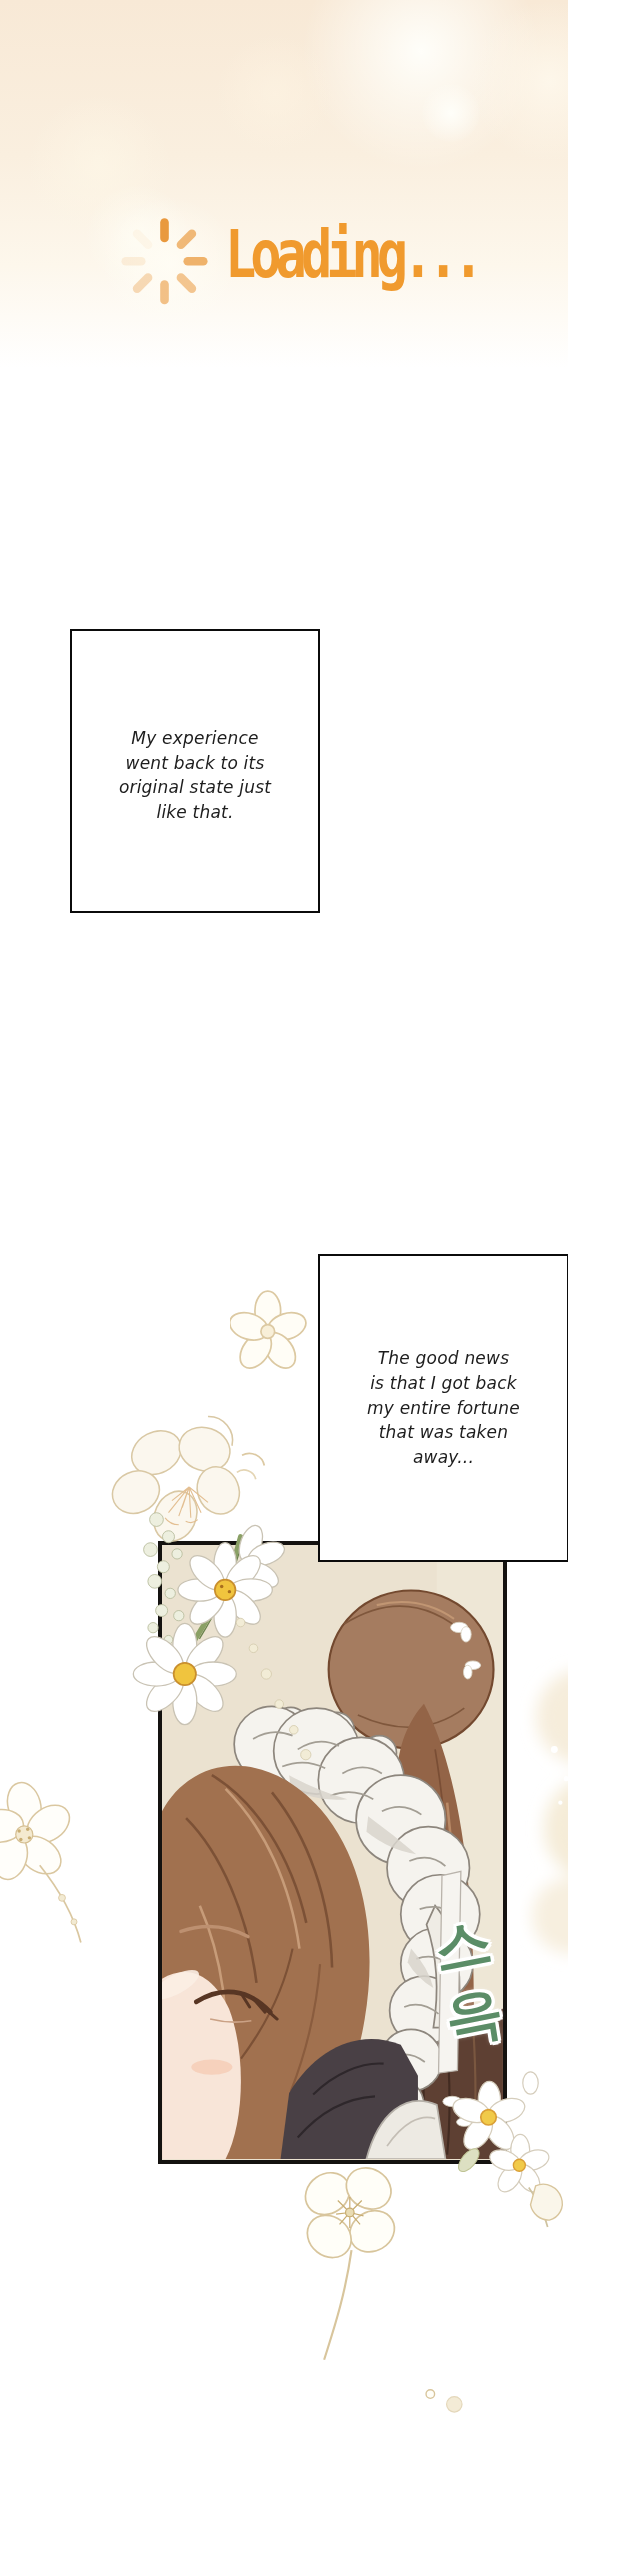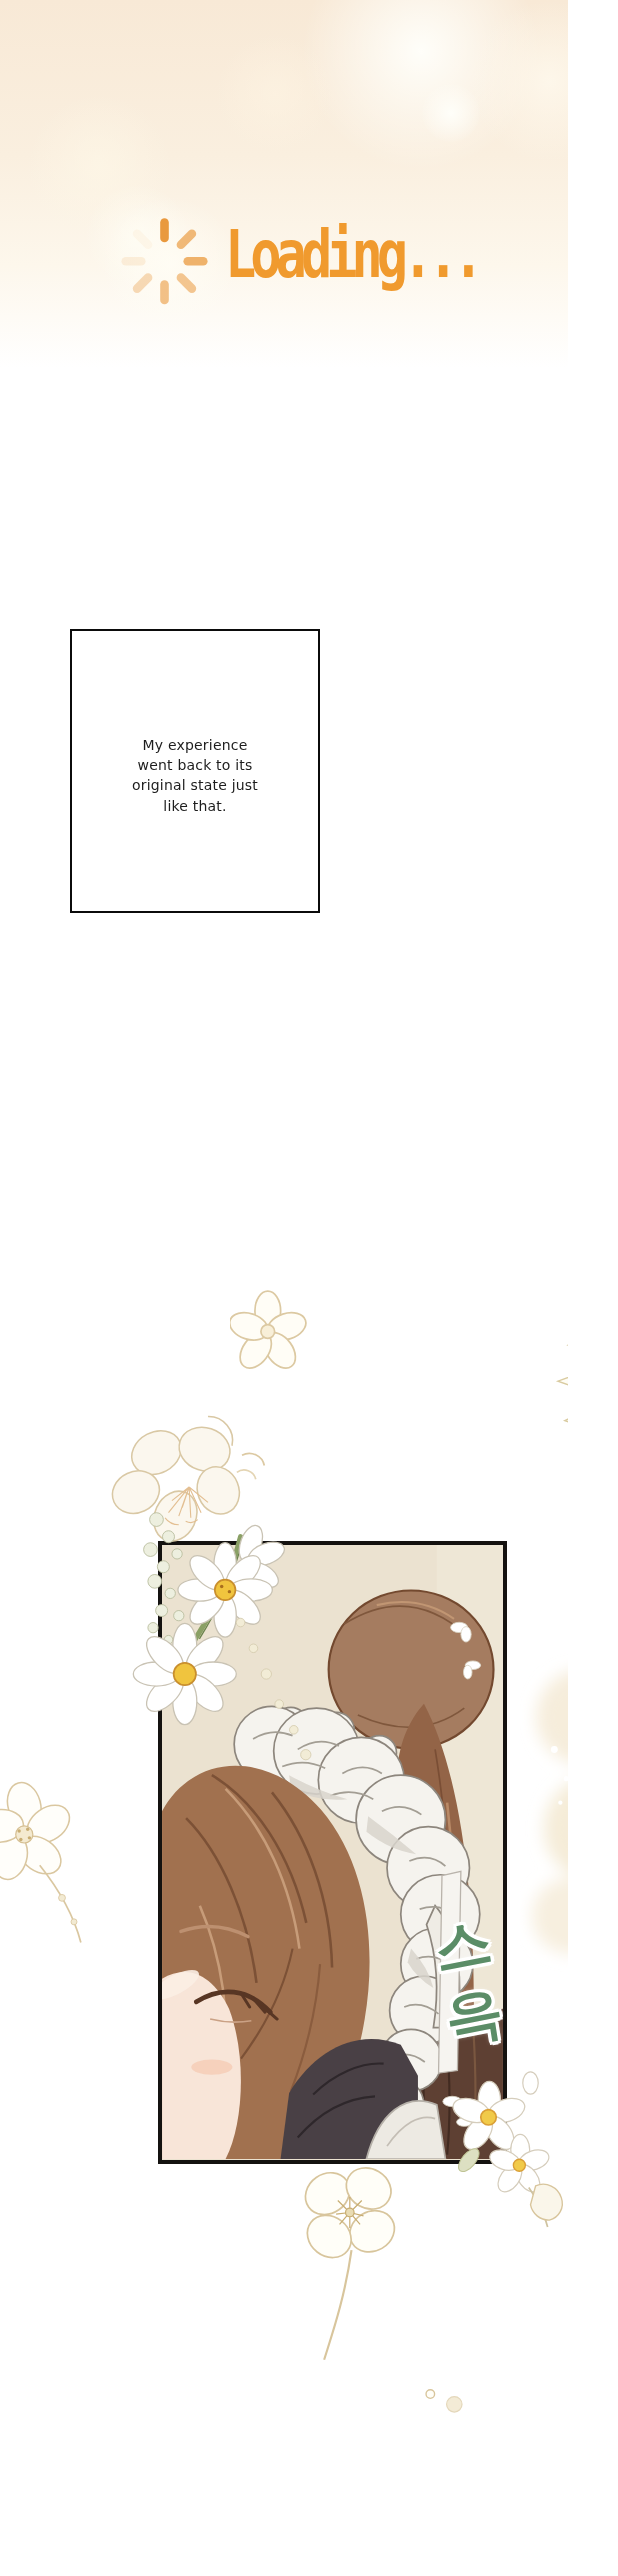--- a/index.html
+++ b/index.html
@@ -26,22 +26,22 @@
        background:radial-gradient(circle,rgba(255,253,245,.9) 0%,rgba(255,253,245,0) 70%);}
   .spinner{position:absolute;left:118px;top:213px;}
   .loading-label{position:absolute;left:225px;top:216px;color:#f09a2e;
     font-family:"DejaVu Sans Mono",monospace;font-weight:bold;font-size:52px;
     letter-spacing:-6px;white-space:nowrap;transform:scaleY(1.27);transform-origin:0 0;}
   
   .cbox{position:absolute;background:#ffffff;border:2.6px solid #0b0b0b;
         display:flex;align-items:center;justify-content:center;z-index:3;}
   .cbox1{left:70px;top:629px;width:246px;height:280px;}
   .cbox2{left:318px;top:1254px;width:247px;height:304px;}
-  .ctext{white-space:pre-line;text-align:center;font-size:14px;line-height:1.45;
-         color:#1d1d1d;letter-spacing:0.2px;}
+  .ctext{white-space:pre-line;text-align:center;font-size:17px;line-height:1.45;
+         color:#1d1d1d;letter-spacing:0.2px;font-style:italic;}
   
   .panel{position:absolute;left:158px;top:1541px;width:349px;height:623px;
          border:4.3px solid #141210;box-sizing:border-box;background:#ebe2d0;z-index:1;overflow:hidden;}
   .panel svg{display:block;}
   
   .sfx{position:absolute;left:426px;top:1886px;z-index:2;
        writing-mode:vertical-rl;text-orientation:upright;
        font-size:57px;font-weight:bold;letter-spacing:8.6px;color:#5b8d67;
        font-family:"DejaVu Sans",sans-serif;
        transform:rotate(-9deg) skewY(-2deg);
@@ -96,20 +96,27 @@
   </svg>
   <div class="loading-label">Loading...</div>
 
   <div class="cbox cbox1">
     <div class="ctext" style="padding-top:8.6px">My experience
 went back to its
 original state just
 like that.</div>
   </div>
 
+  <div class="cbox cbox2">
+    <div class="ctext">The good news
+is that I got back
+my entire fortune
+that was taken
+away...</div>
+  </div>
 
   <svg class="decor z0" style="left:230px;top:1273px" width="79" height="215" viewBox="0 0 92 250">
     <g fill="#fffdf6" stroke="#dcc9a2" stroke-width="2">
       <ellipse cx="44" cy="44" rx="15" ry="23"></ellipse>
       <ellipse cx="66" cy="62" rx="15" ry="23" transform="rotate(72 66 62)"></ellipse>
       <ellipse cx="58" cy="90" rx="15" ry="23" transform="rotate(144 58 90)"></ellipse>
       <ellipse cx="30" cy="90" rx="15" ry="23" transform="rotate(216 30 90)"></ellipse>
       <ellipse cx="22" cy="62" rx="15" ry="23" transform="rotate(288 22 62)"></ellipse>
       <circle cx="44" cy="68" r="8" fill="#f8efd8"></circle>
     </g>

